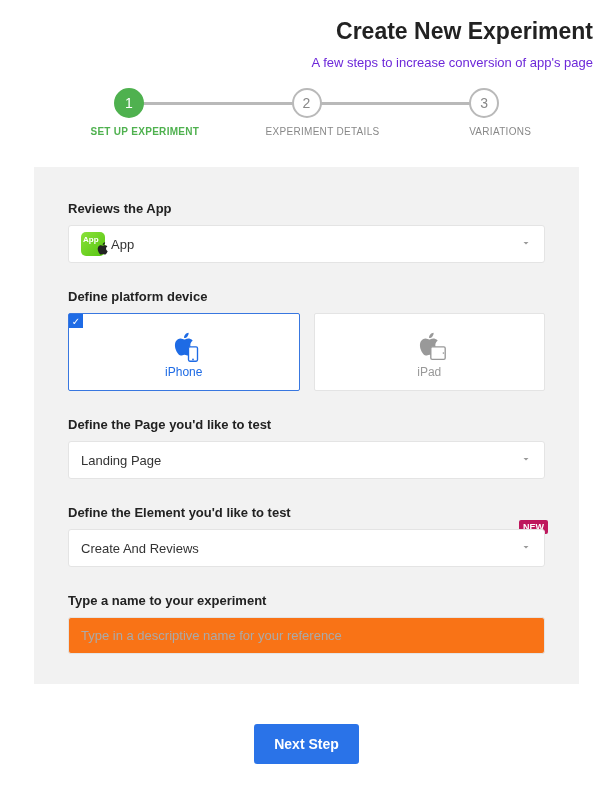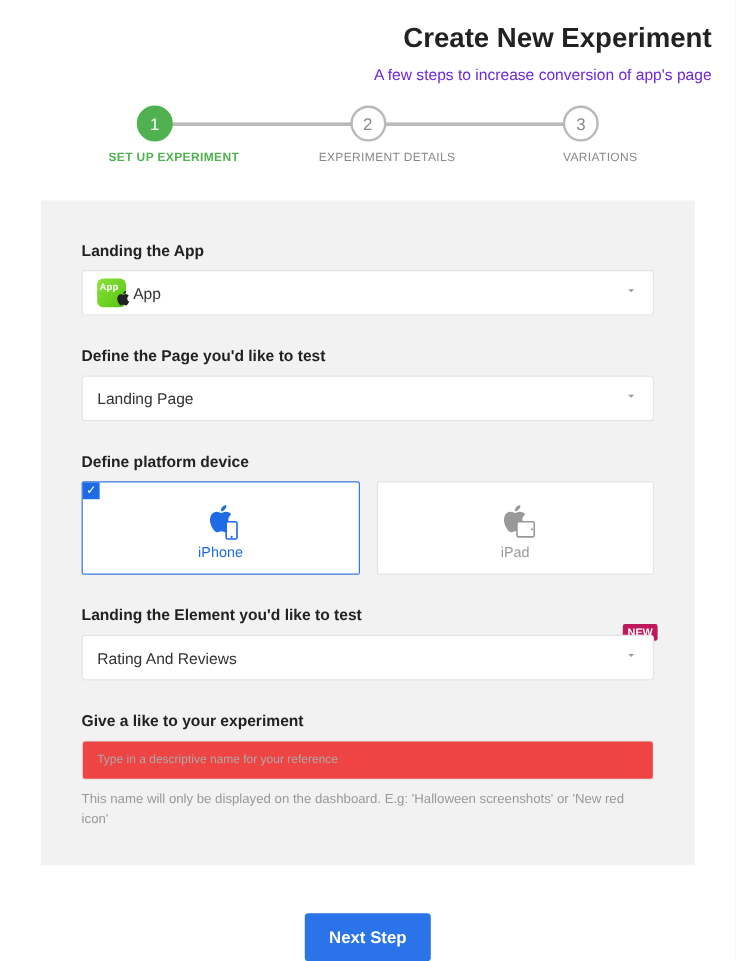--- a/index.html
+++ b/index.html
@@ -63,22 +63,22 @@
       background: #1e6be5; color: #fff; font-size: 10px;
       display: flex; align-items: center; justify-content: center;
     }
     .icon-composite { position: relative; width: 36px; height: 36px; display:inline-block; }
     .badge-new {
       position: absolute; top: -9px; right: -3px; background: #be185d; color: #fff;
       font-size: 9px; font-weight: 700; padding: 2px 4px; border-radius: 2px; text-decoration: underline;
     }
     .relwrap{position:relative;}
     .text-input {
-      width: 100%; background: #ef4444; border: 1px solid #e4e4e4; border-radius: 3px;
-      padding: 10px 12px; font-size: 10px; color: #333; font-family:inherit;
+      width: 100%; background: #f97316; border: 1px solid #e4e4e4; border-radius: 3px;
+      padding: 10px 12px; font-size: 13px; color: #333; font-family:inherit;
     }
     .text-input::placeholder { color: #aaa; }
     .helper { font-size: 11px; color: #999; margin-top: 8px; line-height: 1.5; }
     .footer { text-align: center; margin-top: 40px; }
     .btn-primary {
       background: #2a73e8; color: #fff; border: none; border-radius: 3px;
       padding: 12px 20px; font-size: 14px; font-weight: 600; cursor: pointer;
     }
   </style>
 </head>
@@ -103,21 +103,21 @@
       <div class="step">
         <div class="step-circle">3</div>
         <div class="step-label">VARIATIONS</div>
       </div>
     </div>
   </div>
 
   <div class="panel">
 
     <div class="field">
-      <label class="field-label">Landing the App</label>
+      <label class="field-label">Reviews the App</label>
       <div class="select-box">
         <span class="value">
           <span class="app-icon-wrap">
             <span class="app-icon"></span>
             <span class="app-mini-apple">
               <svg width="11" height="13" viewBox="0 0 24 28">
                   <path fill="#222" d="M19.7 14.8c0-3.4 2.8-5 2.9-5.1-1.6-2.3-4-2.6-4.9-2.7-2.1-.2-4.1 1.2-5.1 1.2-1.1 0-2.7-1.2-4.4-1.2-2.3 0-4.4 1.3-5.5 3.4-2.4 4.1-.6 10.1 1.7 13.4 1.1 1.6 2.4 3.4 4.2 3.3 1.7-.1 2.3-1.1 4.3-1.1 2 0 2.6 1.1 4.4 1.1 1.8 0 3-1.6 4.1-3.3 1.3-1.9 1.8-3.7 1.9-3.8-.1 0-3.6-1.4-3.6-5.2zM16.3 4.7c.9-1.1 1.6-2.7 1.4-4.2-1.3.1-3 .9-3.9 2-.9 1-1.6 2.6-1.4 4.1 1.5.1 3-.8 3.9-1.9z"></path>
                 </svg>
             </span>
           </span>
@@ -125,32 +125,20 @@
         </span>
         <span class="chev">
           <svg width="12" height="12" viewBox="0 0 24 24">
               <path fill="#999" d="M7 10l5 5 5-5z"></path>
             </svg>
         </span>
       </div>
     </div>
 
     <div class="field">
-      <label class="field-label">Define the Page you'd like to test</label>
-      <div class="select-box">
-        <span class="value">Landing Page</span>
-        <span class="chev">
-          <svg width="12" height="12" viewBox="0 0 24 24">
-              <path fill="#999" d="M7 10l5 5 5-5z"></path>
-            </svg>
-        </span>
-      </div>
-    </div>
-
-    <div class="field">
       <label class="field-label">Define platform device</label>
       <div class="device-row">
         <div class="device-card selected">
           <div class="check-corner">✓</div>
           <span class="icon-composite">
             <svg width="36" height="36" viewBox="0 0 40 40">
               <path fill="#1e6be5" d="M27 20c0-3.2 2.6-4.7 2.7-4.8-1.5-2.2-3.8-2.4-4.6-2.5-2-.2-3.8 1.2-4.8 1.2s-2.5-1.1-4.1-1.1c-2.1 0-4.1 1.2-5.2 3.1-2.2 3.8-.6 9.5 1.6 12.6 1.1 1.5 2.3 3.2 3.9 3.2s2.2-1 4.1-1 2.4 1 4.1 1 2.8-1.5 3.9-3.1c1.2-1.8 1.7-3.5 1.7-3.6 0 0-3.3-1.2-3.3-5zM23.8 10.5c.9-1.1 1.5-2.5 1.3-4-1.3.1-2.8.9-3.7 1.9-.8.9-1.5 2.4-1.3 3.9 1.4.1 2.8-.7 3.7-1.8z"></path>
               <rect x="25" y="22" width="10" height="16" rx="1.5" fill="#fff" stroke="#1e6be5" stroke-width="1.5"></rect>
               <circle cx="30" cy="36" r="1" fill="#1e6be5"></circle>
             </svg>
@@ -164,38 +152,49 @@
               <rect x="22" y="22" width="16" height="14" rx="1.5" fill="#fff" stroke="#999" stroke-width="1.5"></rect>
               <circle cx="36" cy="29" r="0.9" fill="#999"></circle>
             </svg>
           </span>
           <div class="dev-label inactive">iPad</div>
         </div>
       </div>
     </div>
 
     <div class="field">
-      <label class="field-label">Landing the Element you'd like to test</label>
+      <label class="field-label">Define the Page you'd like to test</label>
+      <div class="select-box">
+        <span class="value">Landing Page</span>
+        <span class="chev">
+          <svg width="12" height="12" viewBox="0 0 24 24">
+              <path fill="#999" d="M7 10l5 5 5-5z"></path>
+            </svg>
+        </span>
+      </div>
+    </div>
+
+    <div class="field">
+      <label class="field-label">Define the Element you'd like to test</label>
       <div class="relwrap">
         <span class="badge-new">NEW</span>
         <div class="select-box">
-          <span class="value">Rating And Reviews</span>
+          <span class="value">Create And Reviews</span>
           <span class="chev">
             <svg width="12" height="12" viewBox="0 0 24 24">
                 <path fill="#999" d="M7 10l5 5 5-5z"></path>
               </svg>
           </span>
         </div>
       </div>
     </div>
 
     <div class="field" style="margin-bottom:0">
-      <label class="field-label">Give a like to your experiment</label>
+      <label class="field-label">Type a name to your experiment</label>
       <input type="text" class="text-input" placeholder="Type in a descriptive name for your reference" style="">
-      <p class="helper">This name will only be displayed on the dashboard. E.g: 'Halloween screenshots' or 'New red icon'</p>
     </div>
 
   </div>
 
   <div class="footer">
     <button class="btn-primary">Next Step</button>
   </div>
 </div>
 
 </body></html>

